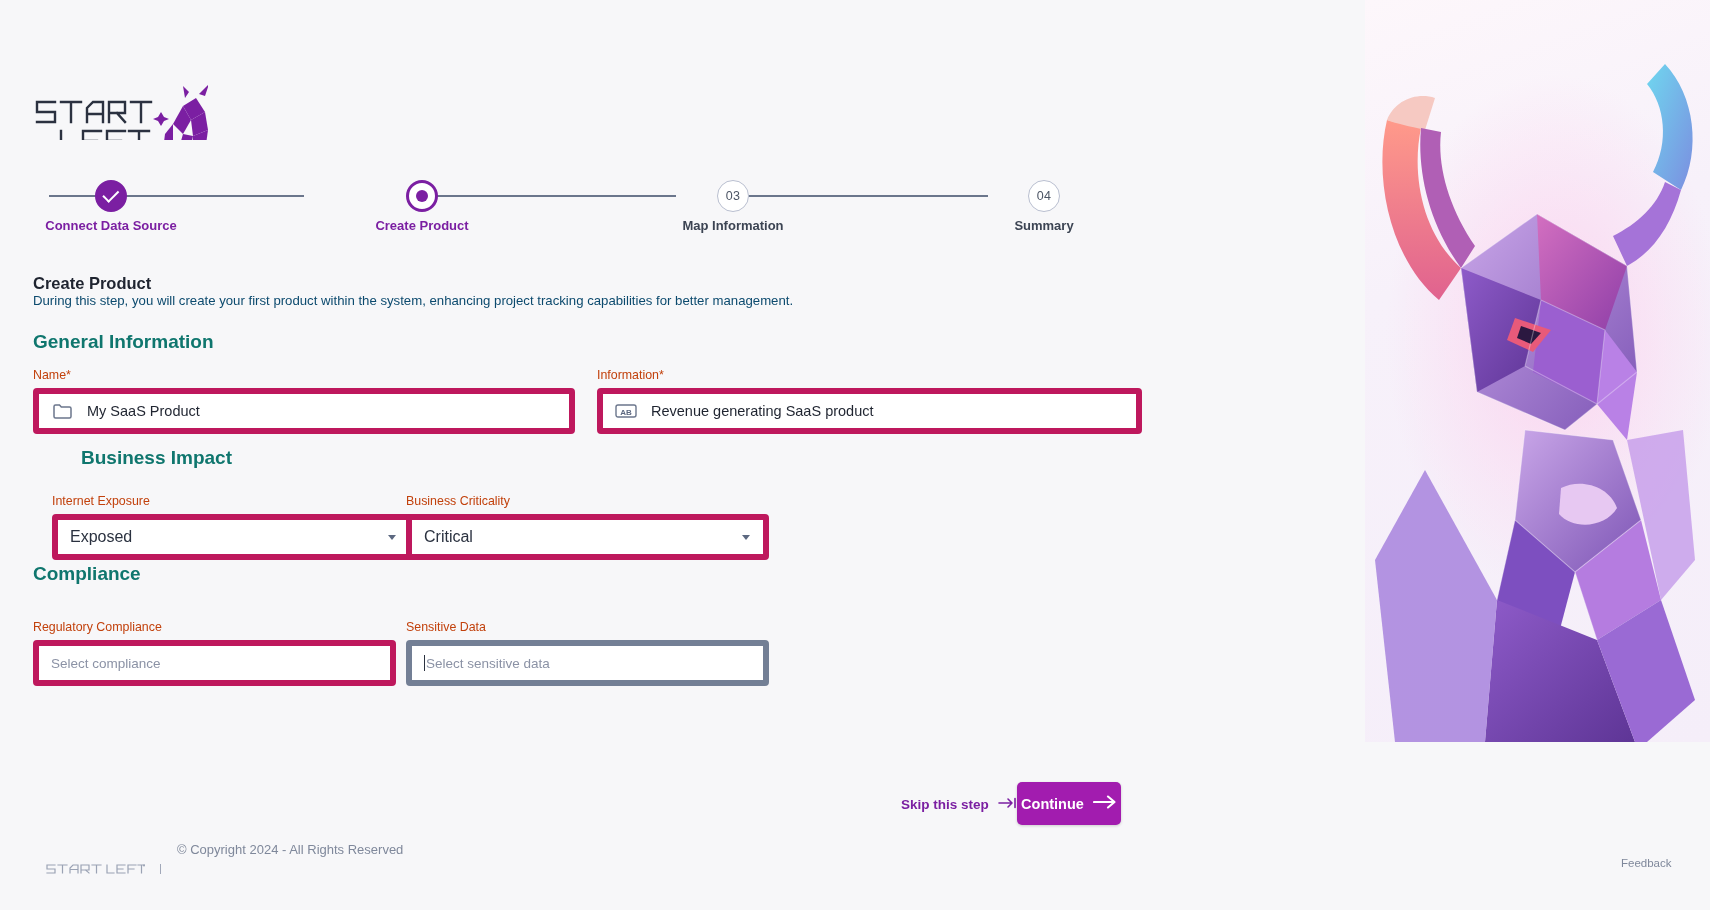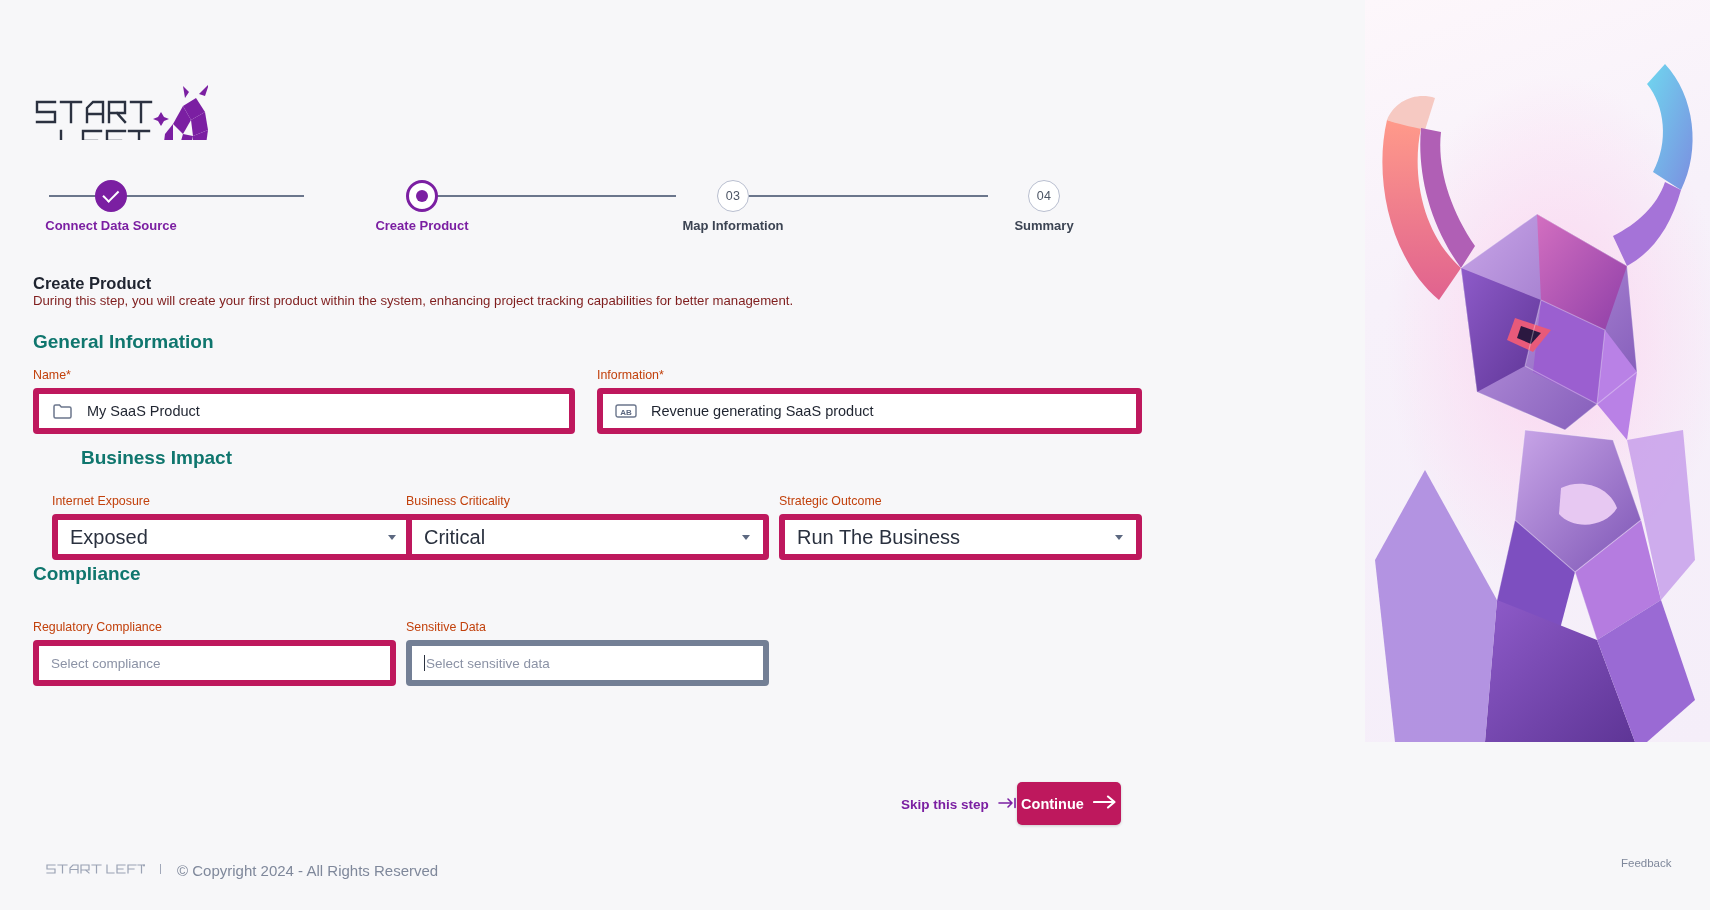--- a/index.html
+++ b/index.html
@@ -44,21 +44,21 @@
   .step-label {
     position: absolute; top: 38px; left: 0; transform: translateX(-50%);
     font-size: 13px; font-weight: bold; white-space: nowrap;
   }
   .step-label.active { color: #7b1fa2; }
   .step-label.inactive { color: #3c4453; }
   .connector { position: absolute; top: 15px; height: 1.6px; background: #6b768c; }
 
   
   .h-title { position: absolute; left: 33px; top: 274px; font-size: 16.5px; font-weight: bold; color: #1f2430; }
-  .h-sub   { position: absolute; left: 33px; top: 293px; font-size: 13.2px; color: #7f1d1d; }
+  .h-sub   { position: absolute; left: 33px; top: 293px; font-size: 13.2px; color: #0c4a6e; }
   .section { position: absolute; left: 33px; font-size: 19px; font-weight: bold; color: #0f766e; }
   #sec-general  { top: 331px; }
   #sec-business { top: 447px; margin-left: 48px; }
   #sec-compliance { top: 563px; }
 
   
   .field { position: absolute; }
   .field-label { font-size: 12.4px; color: #c2410c; margin-bottom: 6px; display: block; }
   .control {
     height: 46px; background: #fff; border: 6px solid #be185d; border-radius: 4px;
@@ -67,42 +67,42 @@
   .control.focus { border-color: #737f95; }
   .control .val { font-size: 14.5px; color: #1f2430; }
   .control .ph { font-size: 13.5px; color: #8b92a5; }
   .icon-box { width: 22px; height: 20px; margin-right: 14px; flex: 0 0 auto;
     display: flex; align-items: center; justify-content: center; }
   .caret {
     position: absolute; right: 13px; top: 50%; margin-top: -2px;
     width: 0; height: 0; border-left: 4.5px solid transparent;
     border-right: 4.5px solid transparent; border-top: 5.5px solid #5c6880;
   }
-  .select .val { font-size: 20px; color: #2a313f; }
+  .select .val { font-size: 16px; color: #2a313f; }
   .caretbar { display: inline-block; width: 1px; height: 16px; background: #2a313f; margin-right: 1px; vertical-align: -3px; }
 
   
   .skip {
     position: absolute; left: 901px; top: 797px;
     font-size: 13.5px; font-weight: bold; color: #7b1fa2;
     display: flex; align-items: center; gap: 9px; cursor: pointer;
   }
   .btn-continue {
     position: absolute; left: 1017px; top: 782px; width: 104px; height: 43px;
-    background: #be185d; border: none; border-radius: 5px; cursor: pointer;
+    background: #a21caf; border: none; border-radius: 5px; cursor: pointer;
     display: flex; align-items: center; justify-content: center; gap: 9px;
     color: #fff; font-size: 14.5px; font-weight: bold;
     font-family: "Liberation Sans", sans-serif;
     box-shadow: 0 1px 3px rgba(0,0,0,.18);
   }
 
   
   .footer-logo { position: absolute; left: 45px; top: 862px; width: 100px; height: 14px; }
   .footer-sep { position: absolute; left: 159px; top: 862px; font-size: 11.5px; color: #9aa2b4; }
-  .footer-copy { position: absolute; left: 177px; top: 862px; font-size: 15px; color: #7f889b; }
+  .footer-copy { position: absolute; left: 177px; top: 842px; font-size: 13px; color: #7f889b; }
   .feedback { position: absolute; left: 1621px; top: 857px; font-size: 11.5px; color: #7f889b; cursor: pointer; }
 </style>
 </head>
 <body>
 
 <div class="page">
 
   <div class="hero">
     <svg width="345" height="742" viewBox="0 0 345 742">
       <defs>
@@ -267,27 +267,20 @@
   </div>
 
   <div class="field" style="left:406px; top:494px; width:363px;">
     <span class="field-label">Business Criticality</span>
     <div class="control select">
       <span class="val">Critical</span>
       <span class="caret"></span>
     </div>
   </div>
 
-  <div class="field" style="left:779px; top:494px; width:363px;">
-    <span class="field-label">Strategic Outcome</span>
-    <div class="control select">
-      <span class="val">Run The Business</span>
-      <span class="caret"></span>
-    </div>
-  </div>
 
   <div class="section" id="sec-compliance">Compliance</div>
 
   <div class="field" style="left:33px; top:620px; width:363px;">
     <span class="field-label">Regulatory Compliance</span>
     <div class="control">
       <span class="ph">Select compliance</span>
     </div>
   </div>
 

